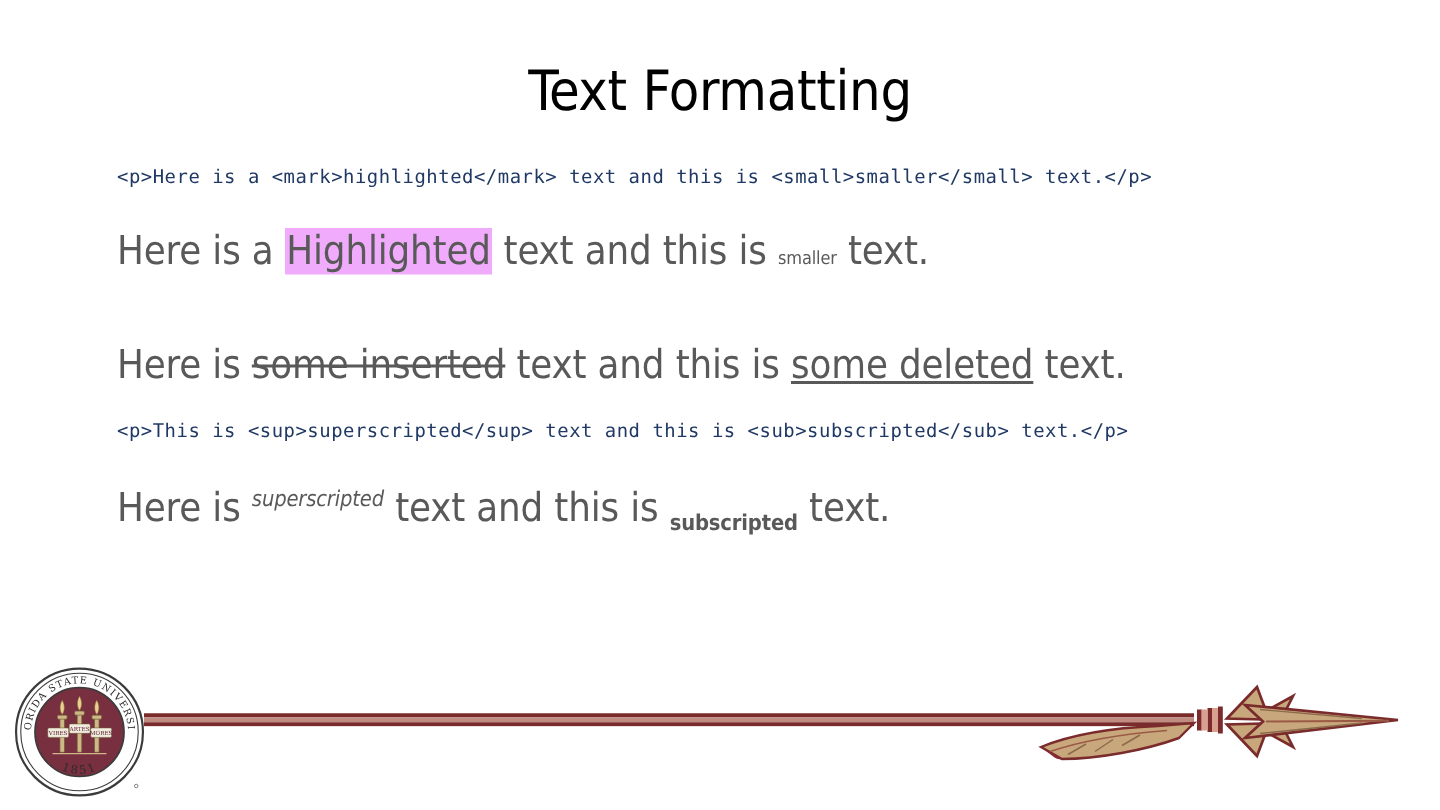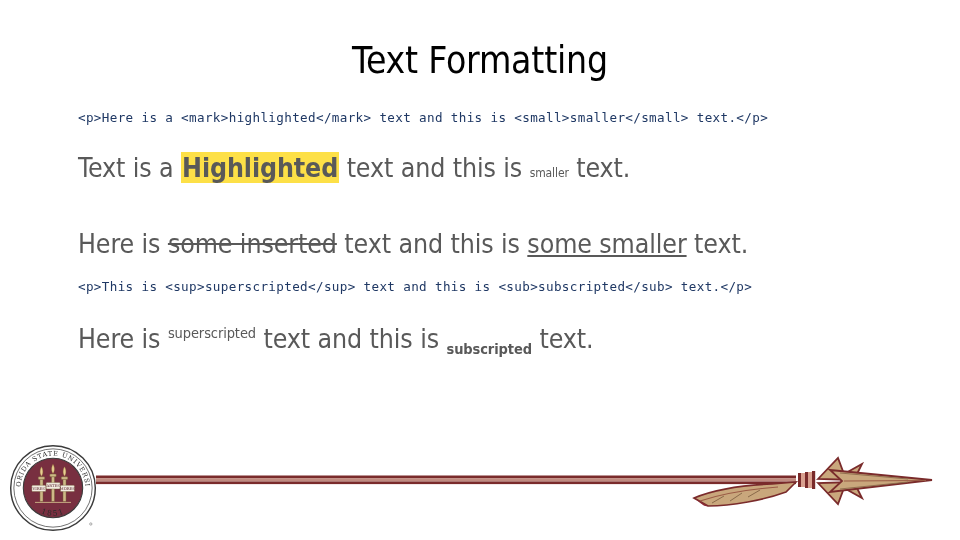--- a/index.html
+++ b/index.html
@@ -55,25 +55,25 @@
     letter-spacing:-0.1px;
   }
 
   .sp-1 { height:22px; }
   .sp-2 { height:16px; }
   .sp-3 { height:22px; }
   .sp-4 { height:16px; }
   .sp-5 { height:24px; }
 
   
-  .mark  { background:#fde047; color:#595959; padding:0 1px;font-weight:bold; }
+  .mark  { background:#f0abfc; color:#595959; padding:0 1px; }
   .small { font-size:12px; }
   .del   { text-decoration:line-through; }
   .ins   { text-decoration:underline; }
-  .sup   { font-size:14.5px; vertical-align:super; line-height:0; }
+  .sup   { font-size:14.5px; vertical-align:super; line-height:0;font-style:italic; }
   .sub   { font-size:14.5px; vertical-align:sub; line-height:0;font-weight:bold; }
 
   
   .footer {
     position:absolute;
     left:0; bottom:0;
     width:960px; height:105px;
   }
   .seal {
     position:absolute;
@@ -93,30 +93,30 @@
 
   <div class="slide-title">Text Formatting</div>
 
   <div class="content">
 
     <div class="code-block">&lt;p&gt;Here is a &lt;mark&gt;highlighted&lt;/mark&gt; text and this is &lt;small&gt;smaller&lt;/small&gt; text.&lt;/p&gt;</div>
 
     <div class="sp-1"></div>
 
     <div class="rendered">
-      <span>Text is a </span><span class="mark">Highlighted</span><span> text and this is </span><span class="small">smaller</span><span> text.</span>
+      <span>Here is a </span><span class="mark">Highlighted</span><span> text and this is </span><span class="small">smaller</span><span> text.</span>
     </div>
 
     <div class="sp-2"></div>
 
 
     <div class="sp-3"></div>
 
     <div class="rendered">
-      <span>Here is </span><span class="del">some inserted</span><span> text and this is </span><span class="ins">some smaller</span><span> text.</span>
+      <span>Here is </span><span class="del">some inserted</span><span> text and this is </span><span class="ins">some deleted</span><span> text.</span>
     </div>
 
     <div class="sp-4"></div>
 
     <div class="code-block">&lt;p&gt;This is &lt;sup&gt;superscripted&lt;/sup&gt; text and this is &lt;sub&gt;subscripted&lt;/sub&gt; text.&lt;/p&gt;</div>
 
     <div class="sp-5"></div>
 
     <div class="rendered">
       <span>Here is </span><span class="sup">superscripted</span><span> text and this is </span><span class="sub">subscripted</span><span> text.</span>

